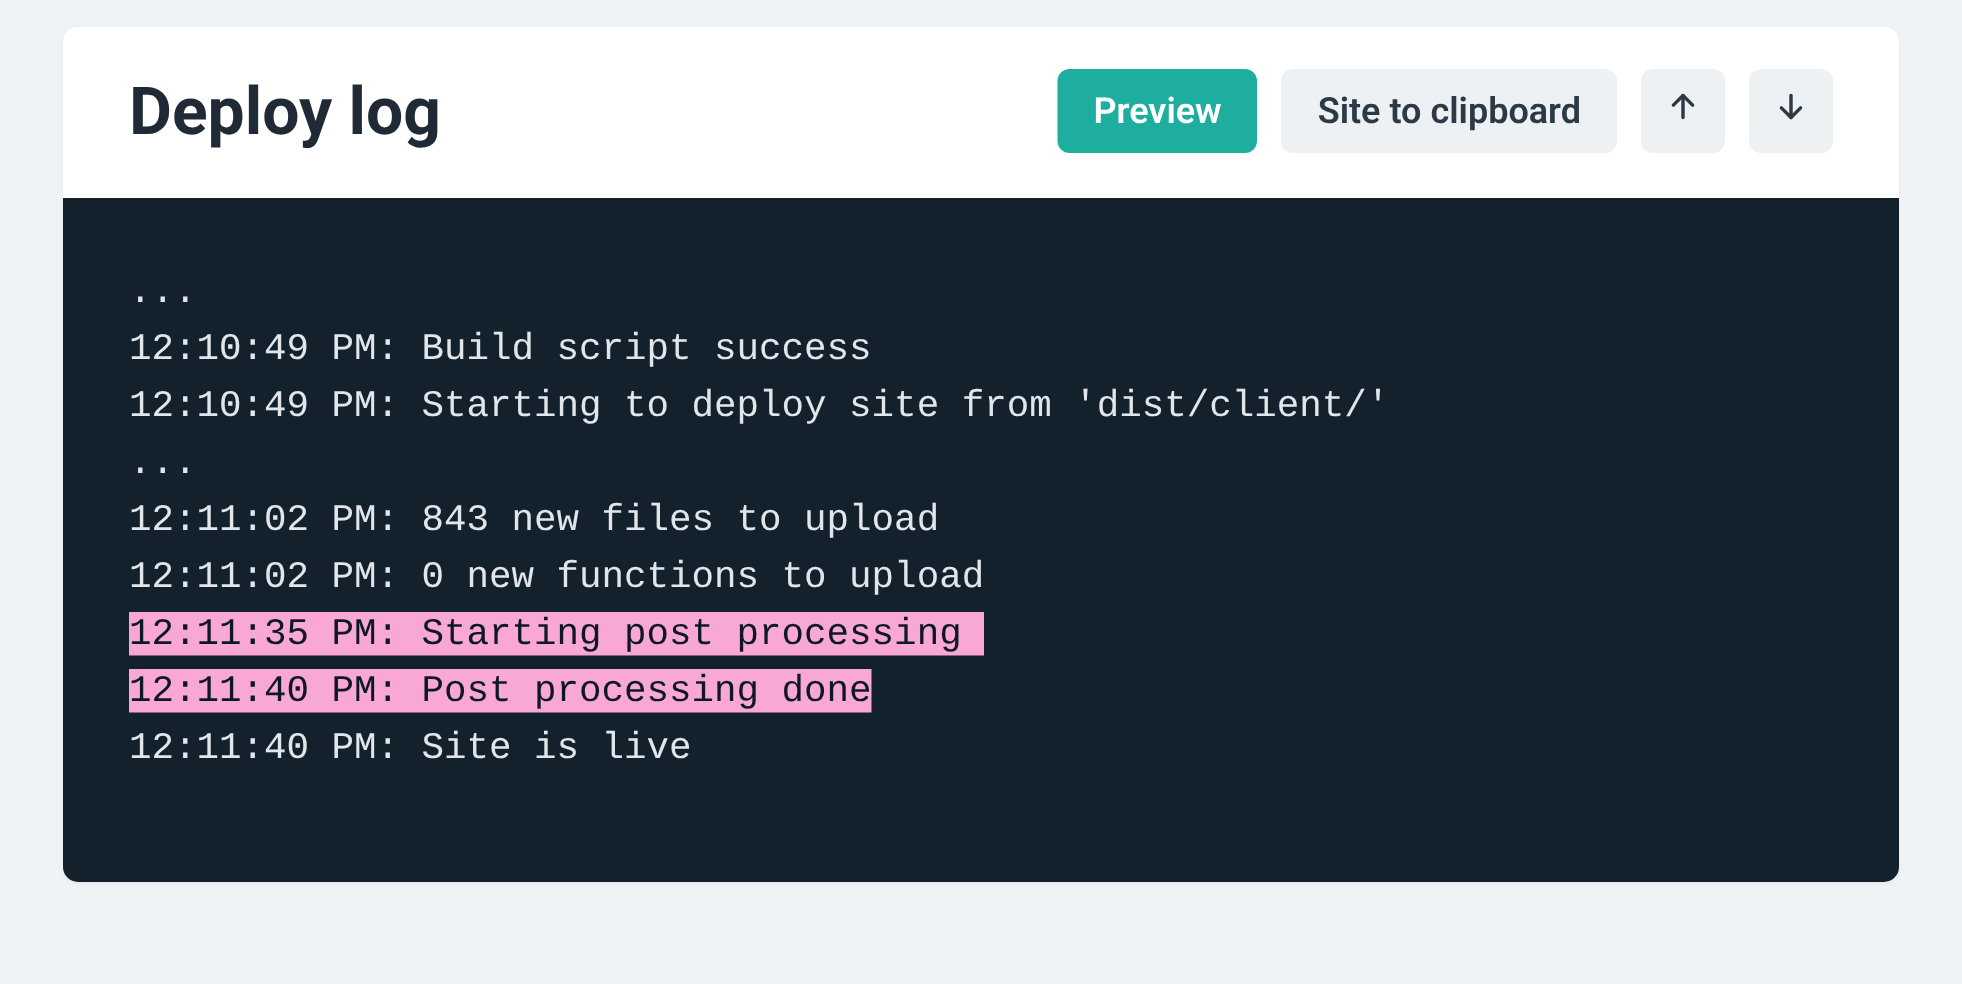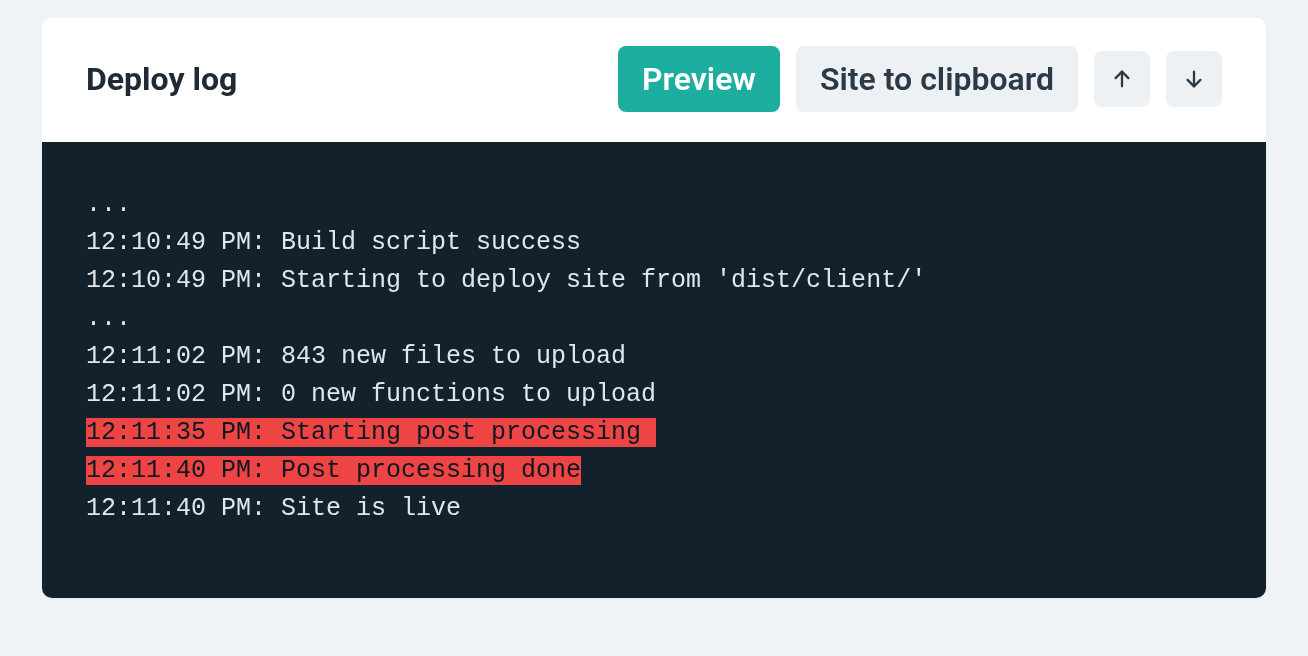--- a/index.html
+++ b/index.html
@@ -18,34 +18,34 @@
       overflow: hidden;
       box-shadow: 0 1px 3px rgba(0,0,0,0.04);
     }
     .header {
       display: flex;
       align-items: center;
       padding: 28px 44px 30px 44px;
       background: #ffffff;
     }
     .title {
-      font-size: 32px;
+      font-size: 44px;
       font-weight: 700;
       color: #1f2a36;
       flex: 1;
     }
     .actions {
       display: flex;
       gap: 16px;
       align-items: center;
     }
     .btn {
       border: none;
       border-radius: 8px;
-      font-size: 32px;
+      font-size: 24px;
       font-weight: 600;
       padding: 14px 24px;
       cursor: pointer;
       display: inline-flex;
       align-items: center;
       justify-content: center;
       font-family: inherit;
     }
     .btn-primary {
       background: #1dae9f;
@@ -77,21 +77,21 @@
       padding: 44px 44px 70px 44px;
       font-family: "SFMono-Regular", Consolas, "Liberation Mono", Menlo, monospace;
       font-size: 25px;
       line-height: 1.52;
       white-space: pre;
     }
     .log-line {
       display: block;
     }
     .hl {
-      background: #ef4444;
+      background: #f9a8d4;
       color: #0d1822;
       display: inline;
     }
   </style>
 </head>
 <body>
 
 <div class="card">
   <div class="header">
     <h1 class="title">Deploy log</h1>

